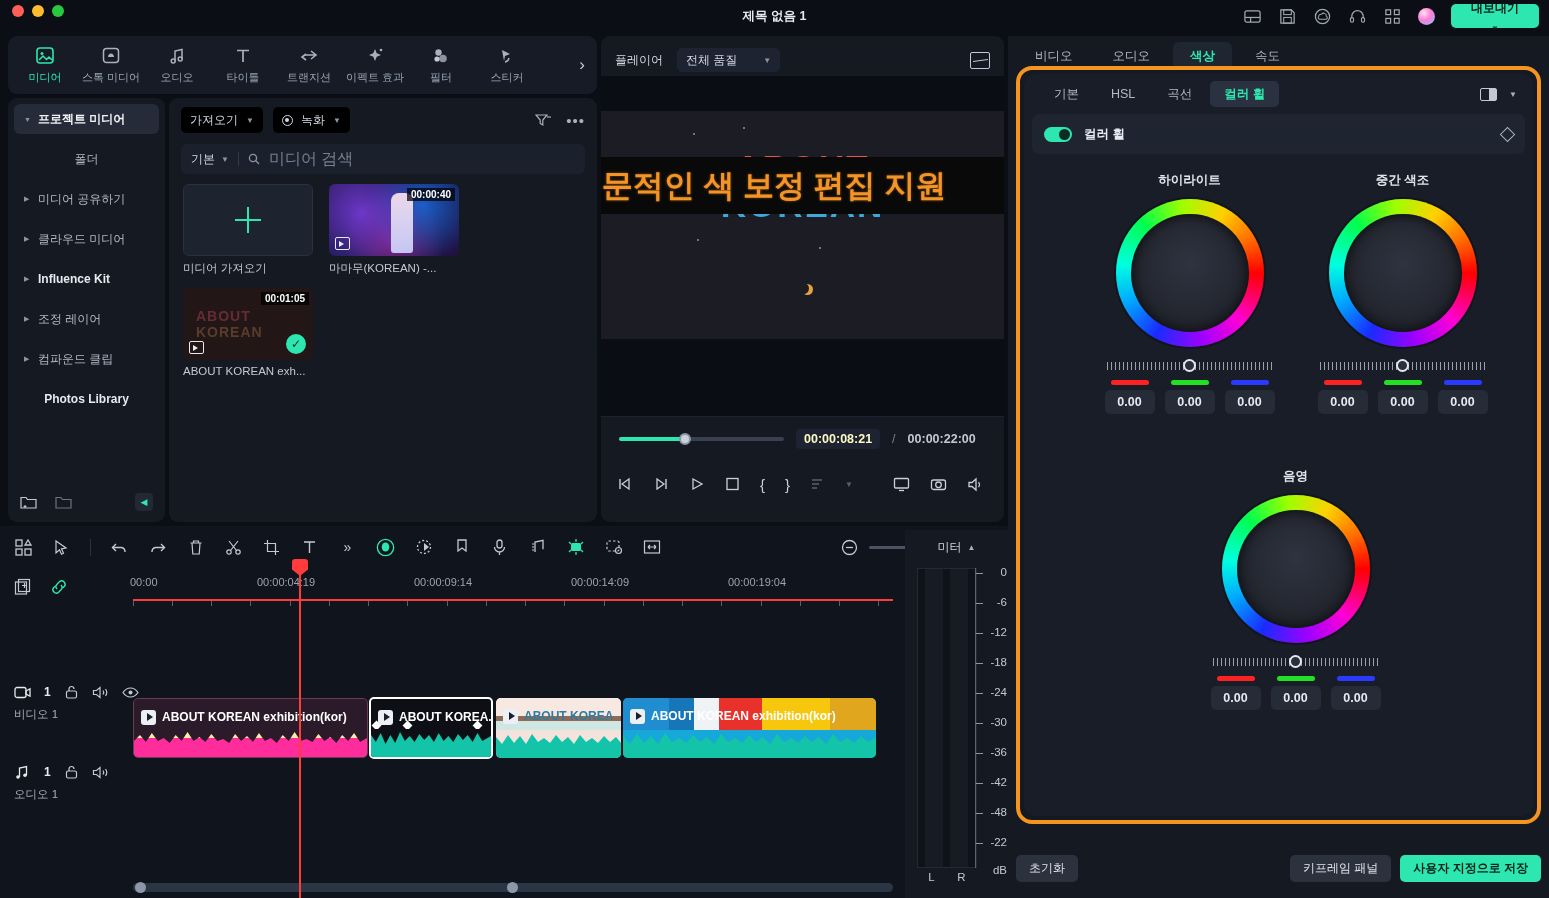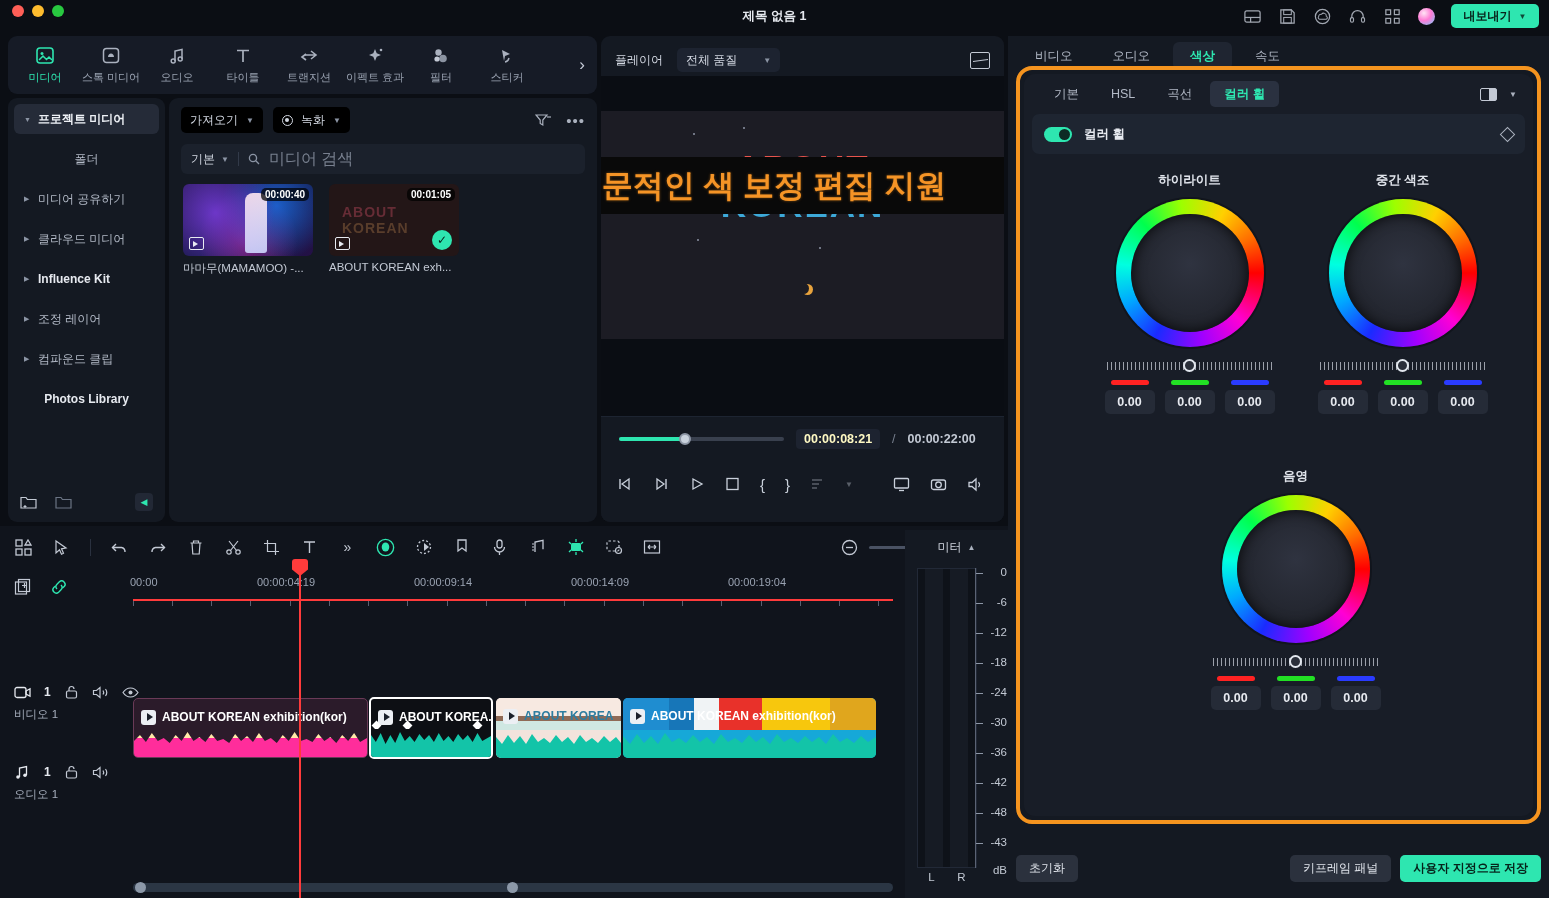--- a/index.html
+++ b/index.html
@@ -34,20 +34,21 @@
   .hdr-ic { width: 19px; height: 19px; opacity: .82; cursor: pointer; }
   .avatar {
     width: 17px; height: 17px; border-radius: 50%;
     background: radial-gradient(circle at 35% 30%, #ffe4f5, #ff7bd5 45%, #6fd0ff 100%);
   }
   .export-btn {
     height: 24px; min-width: 88px; padding: 0 9px; border-radius: 5px;
     background: #2ee6b0; color: #08211a; font-size: 12px; font-weight: 700;
     display: flex; align-items: center; justify-content: center; gap: 7px;
     cursor: pointer;
+    flex-direction: column;
   }
   .export-btn .cv { font-size: 8px; opacity: .8; }
 
   
   .navbar {
     position: absolute; left: 8px; top: 36px; width: 589px; height: 58px;
     background: #161b26; border-radius: 9px;
     display: flex; align-items: center; padding: 0 4px;
   }
   .navitem {
@@ -115,21 +116,21 @@
     border: 1px solid #2a313d; display: flex; align-items: center; justify-content: center;
   }
   .plus { width: 26px; height: 26px; position: relative; }
   .plus:before, .plus:after {
     content: ""; position: absolute; background: #2ee6b0;
   }
   .plus:before { left: 12px; top: 0; width: 2px; height: 26px; }
   .plus:after { left: 0; top: 12px; width: 26px; height: 2px; }
   .dur {
     position: absolute; right: 4px; top: 4px; background: rgba(0,0,0,.72);
-    color: #fff; font-size: 10px; padding: 1px 4px; border-radius: 5px; font-weight: 700;
+    color: #fff; font-size: 10px; padding: 1px 4px; border-radius: 0; font-weight: 700;
   }
   .filmic {
     position: absolute; left: 6px; bottom: 6px; width: 15px; height: 13px;
     border: 1.3px solid #e8ebf1; border-radius: 2px;
   }
   .filmic:before {
     content: ""; position: absolute; left: 2.5px; top: 3px;
     border-left: 5px solid #e8ebf1; border-top: 3.2px solid transparent;
     border-bottom: 3.2px solid transparent;
   }
@@ -603,26 +604,32 @@
       </span>
       <span class="div"></span>
       <svg width="12" height="12" viewBox="0 0 12 12">
           <circle cx="5" cy="5" r="3.6" fill="none" stroke="#8b94a4" stroke-width="1.3"></circle>
           <line x1="7.8" y1="7.8" x2="11" y2="11" stroke="#8b94a4" stroke-width="1.3"></line>
         </svg>
       <span class="ph">미디어 검색</span>
     </div>
     <div class="grid">
       <div class="cell">
+        <div class="thumb add">
+          <div class="plus"></div>
+        </div>
+        <div class="cname">미디어 가져오기</div>
+      </div>
+      <div class="cell">
         <div class="thumb thumb-mm">
           <div class="figure"></div>
           <div class="dur">00:00:40</div>
           <div class="filmic"></div>
         </div>
-        <div class="cname">마마무(MAMAMOO) -...</div>
+        <div class="cname">마마무(KOREAN) -...</div>
       </div>
       <div class="cell">
         <div class="thumb thumb-ak">
           <div class="t1">ABOUT</div>
           <div class="t2">KOREAN</div>
           <div class="dur">00:01:05</div>
           <div class="filmic"></div>
           <div class="check">✓</div>
         </div>
         <div class="cname">ABOUT KOREAN exh...</div>
@@ -1166,21 +1173,21 @@
         <span class="mlab" style="top:118px">-24</span>
       <span class="mtick" style="top:155px"></span>
         <span class="mlab" style="top:148px">-30</span>
       <span class="mtick" style="top:185px"></span>
         <span class="mlab" style="top:178px">-36</span>
       <span class="mtick" style="top:215px"></span>
         <span class="mlab" style="top:208px">-42</span>
       <span class="mtick" style="top:245px"></span>
         <span class="mlab" style="top:238px">-48</span>
       <span class="mtick" style="top:275px"></span>
-        <span class="mlab" style="top:268px">-43</span>
+        <span class="mlab" style="top:268px">-22</span>
       <span class="mlab" style="top:296px">dB</span>
     </div>
     <div class="lr">
       <span>L</span>
       <span>R</span>
     </div>
   </div>
 
 </div>
 

